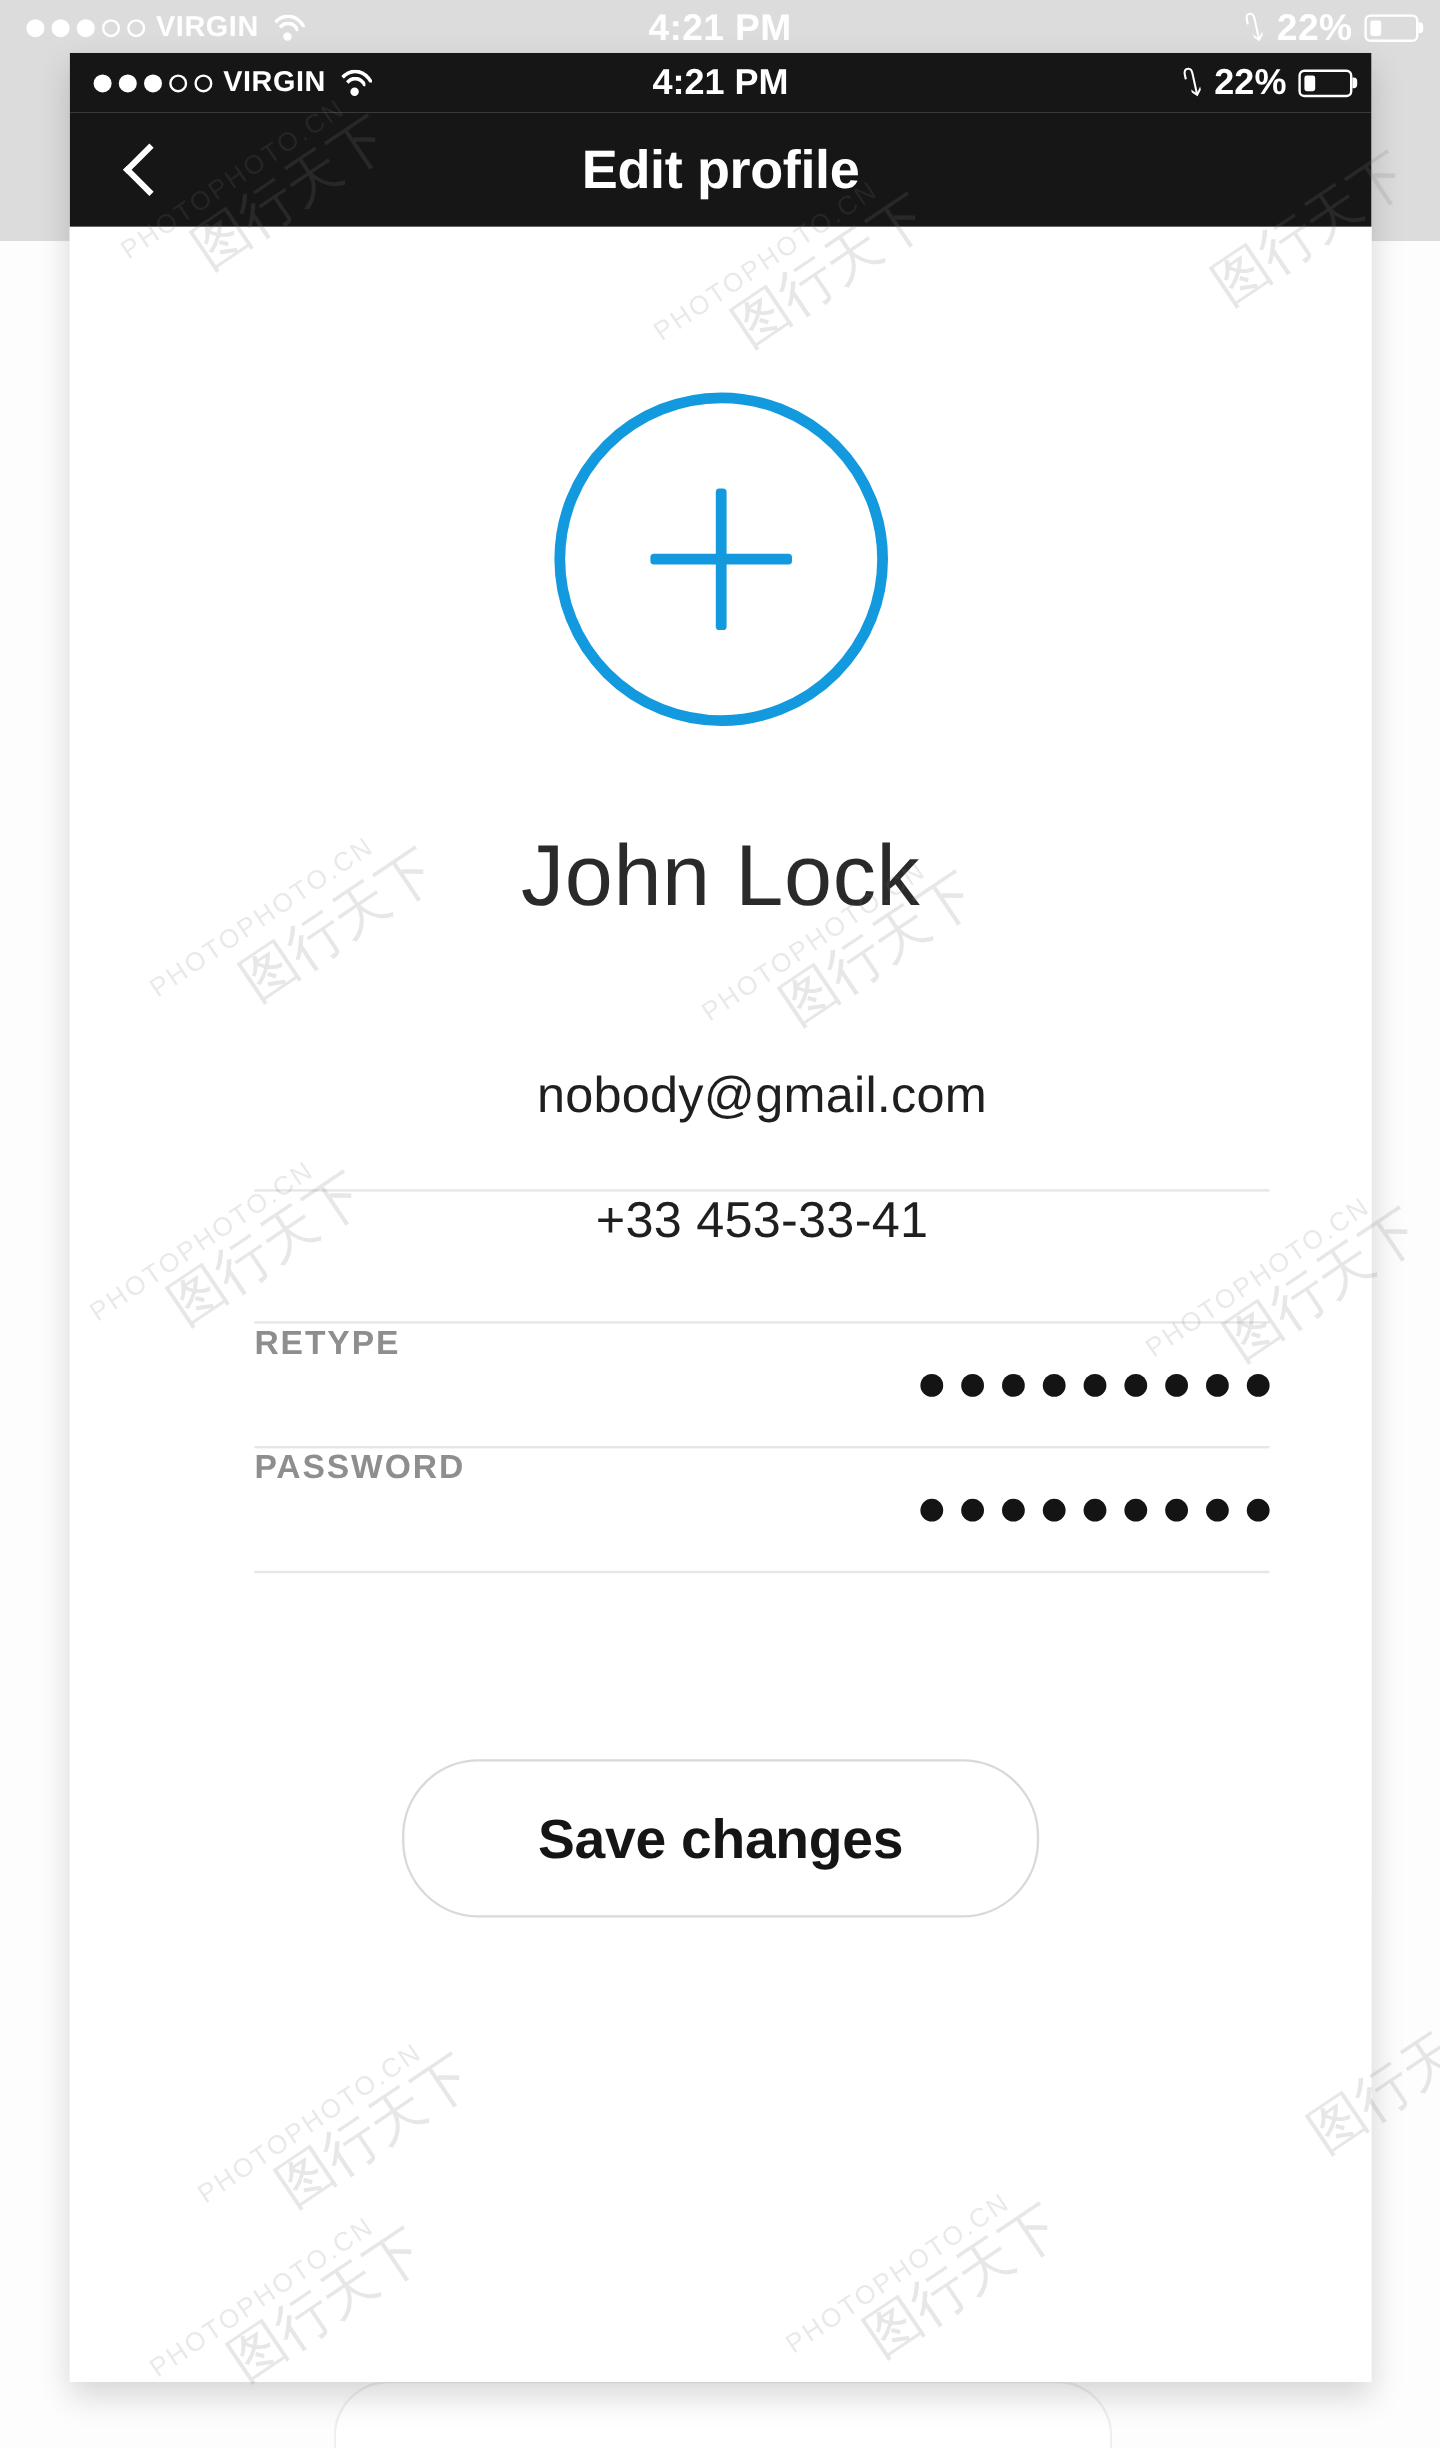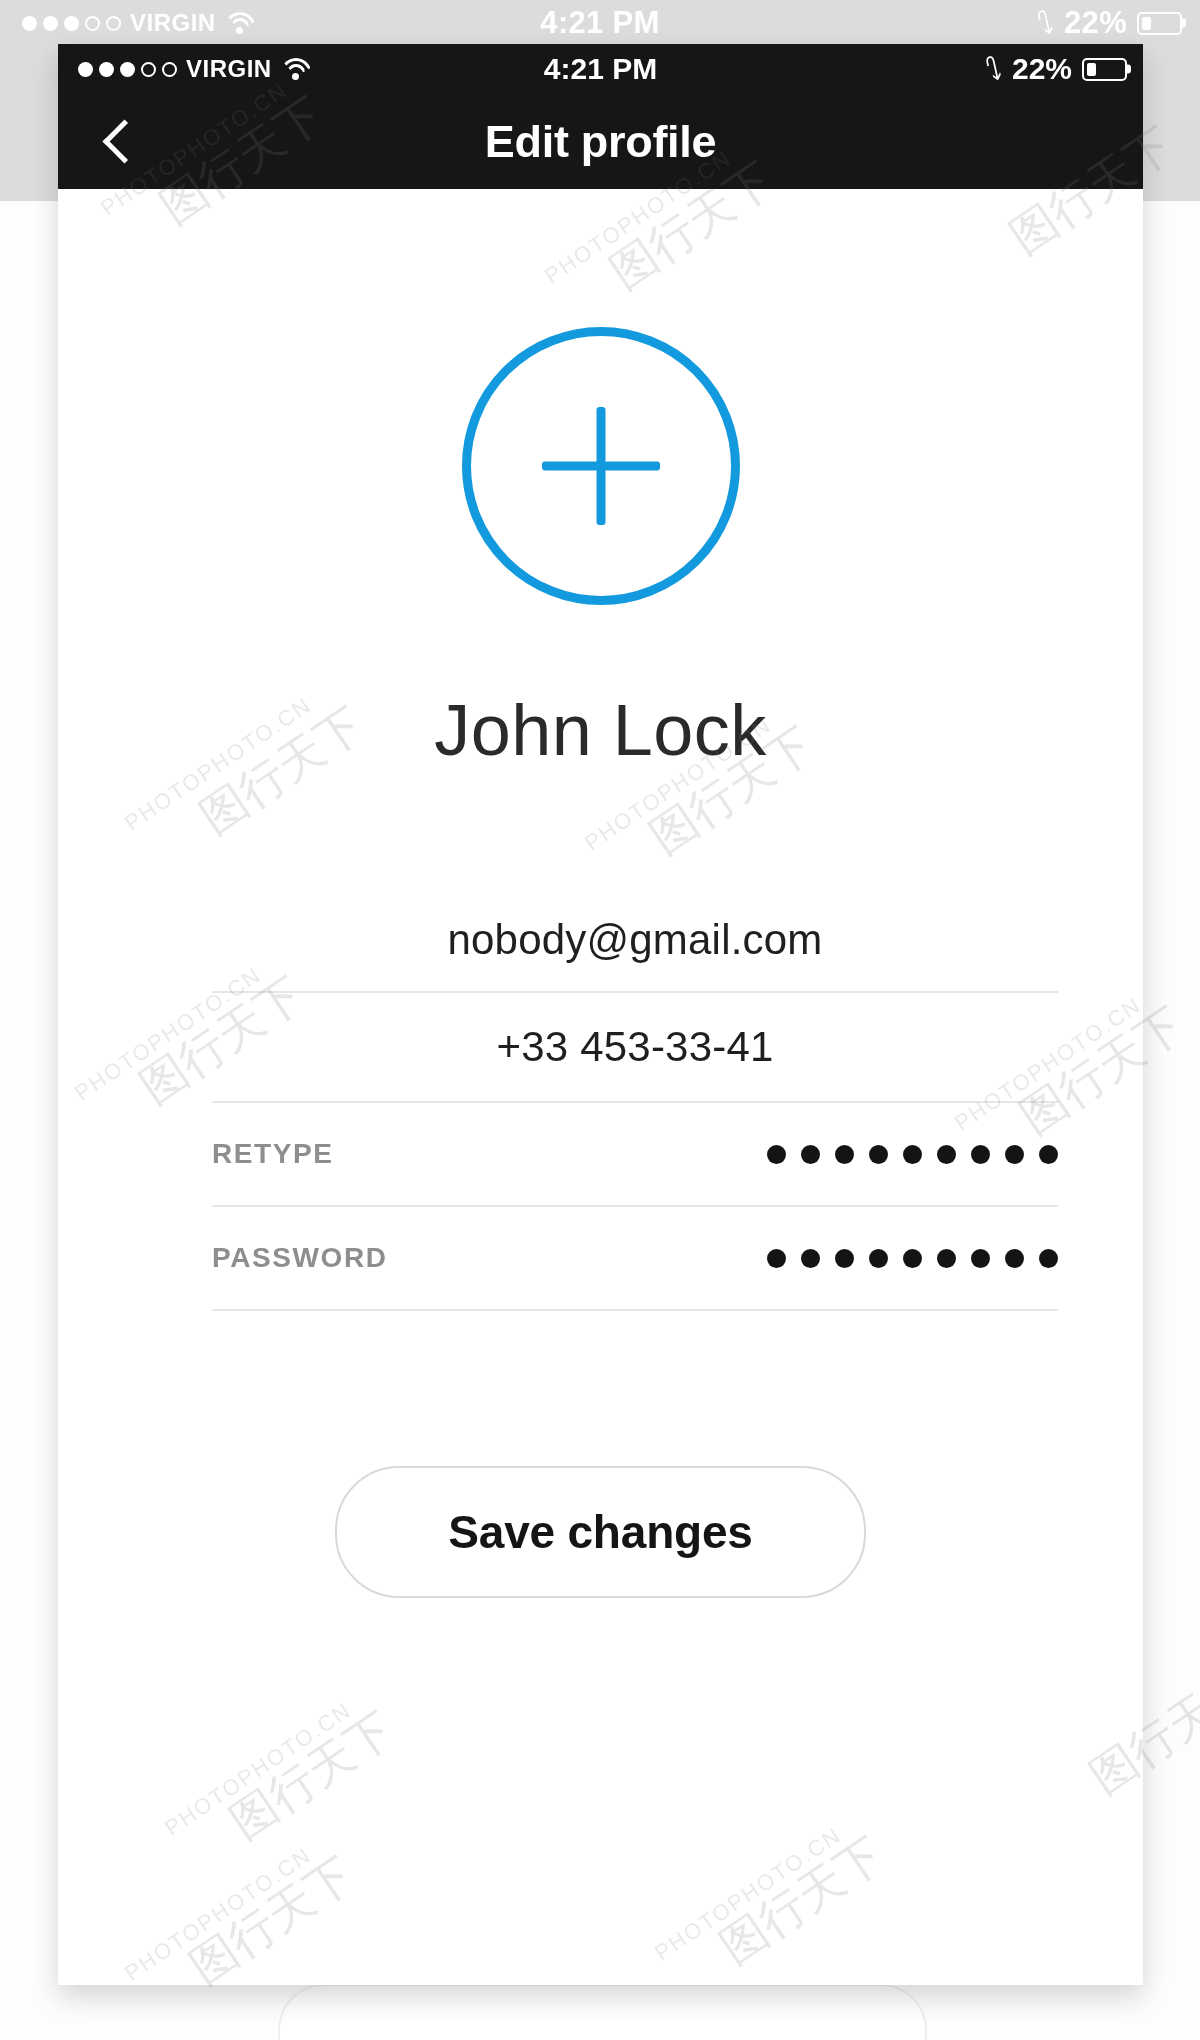--- a/index.html
+++ b/index.html
@@ -252,21 +252,20 @@
     position: absolute;
     left: 154px;
     right: 85px;
     top: 700px;
   }
   .field {
     position: relative;
     border-bottom: 2px solid #e6e6e6;
     height: 102px;
     display: flex;
-    align-items: center;
     cursor: text;
   }
   .field.tall { height: 108px; }
   .field-center {
     width: 100%;
     text-align: center;
     font-size: 42px;
     font-weight: 400;
     color: #1f1f1f;
     letter-spacing: 0.2px;

